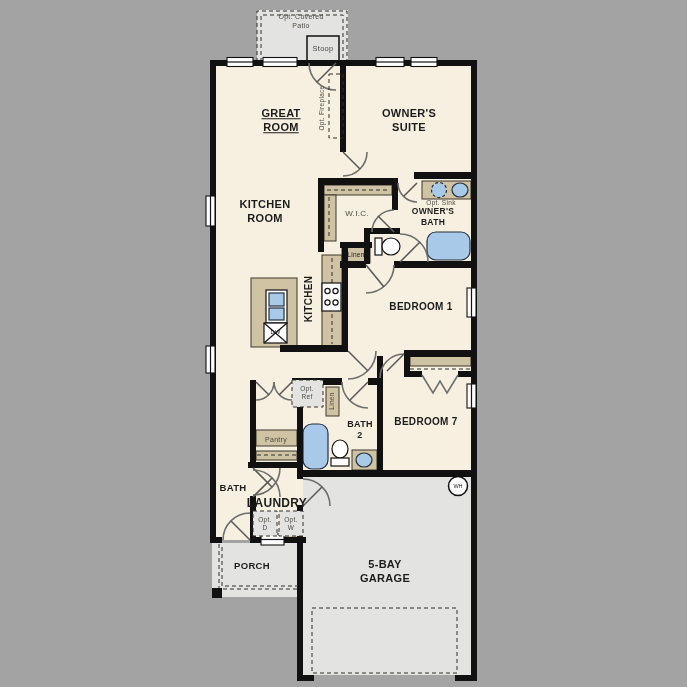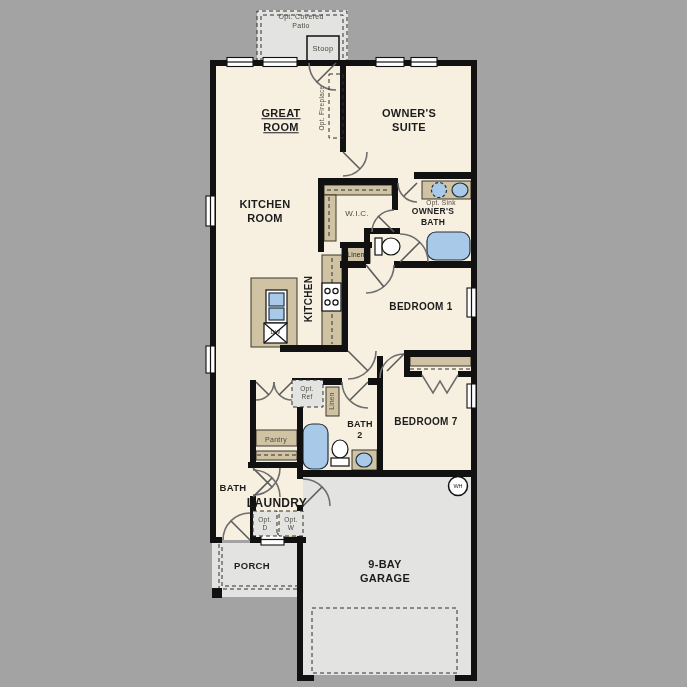--- a/index.html
+++ b/index.html
@@ -278,17 +278,17 @@
 2</div>
 <div class="lbl b" style="left:426px;top:422px;font-size:10px;white-space:nowrap;">BEDROOM 7</div>
 <div class="lbl gray-t" style="left:276px;top:440px;font-size:7px;">Pantry</div>
 <div class="lbl b" style="left:233px;top:488px;font-size:9.5px;">BATH</div>
 <div class="lbl b" style="left:277px;top:503px;font-size:12px;">LAUNDRY</div>
 <div class="lbl gray-t" style="left:265px;top:524px;font-size:6.5px;">Opt.
 D</div>
 <div class="lbl gray-t" style="left:291px;top:524px;font-size:6.5px;">Opt.
 W</div>
 <div class="lbl b" style="left:252px;top:566px;font-size:9.5px;text-align:right;">PORCH</div>
-<div class="lbl b" style="left:385px;top:572px;font-size:11px;">9-BAY
+<div class="lbl b" style="left:385px;top:572px;font-size:11px;">5-BAY
 GARAGE</div>
 <div class="lbl" style="left:458px;top:486px;font-size:5.5px;letter-spacing:0;">WH</div>
 
 </div>
 
 </body></html>

